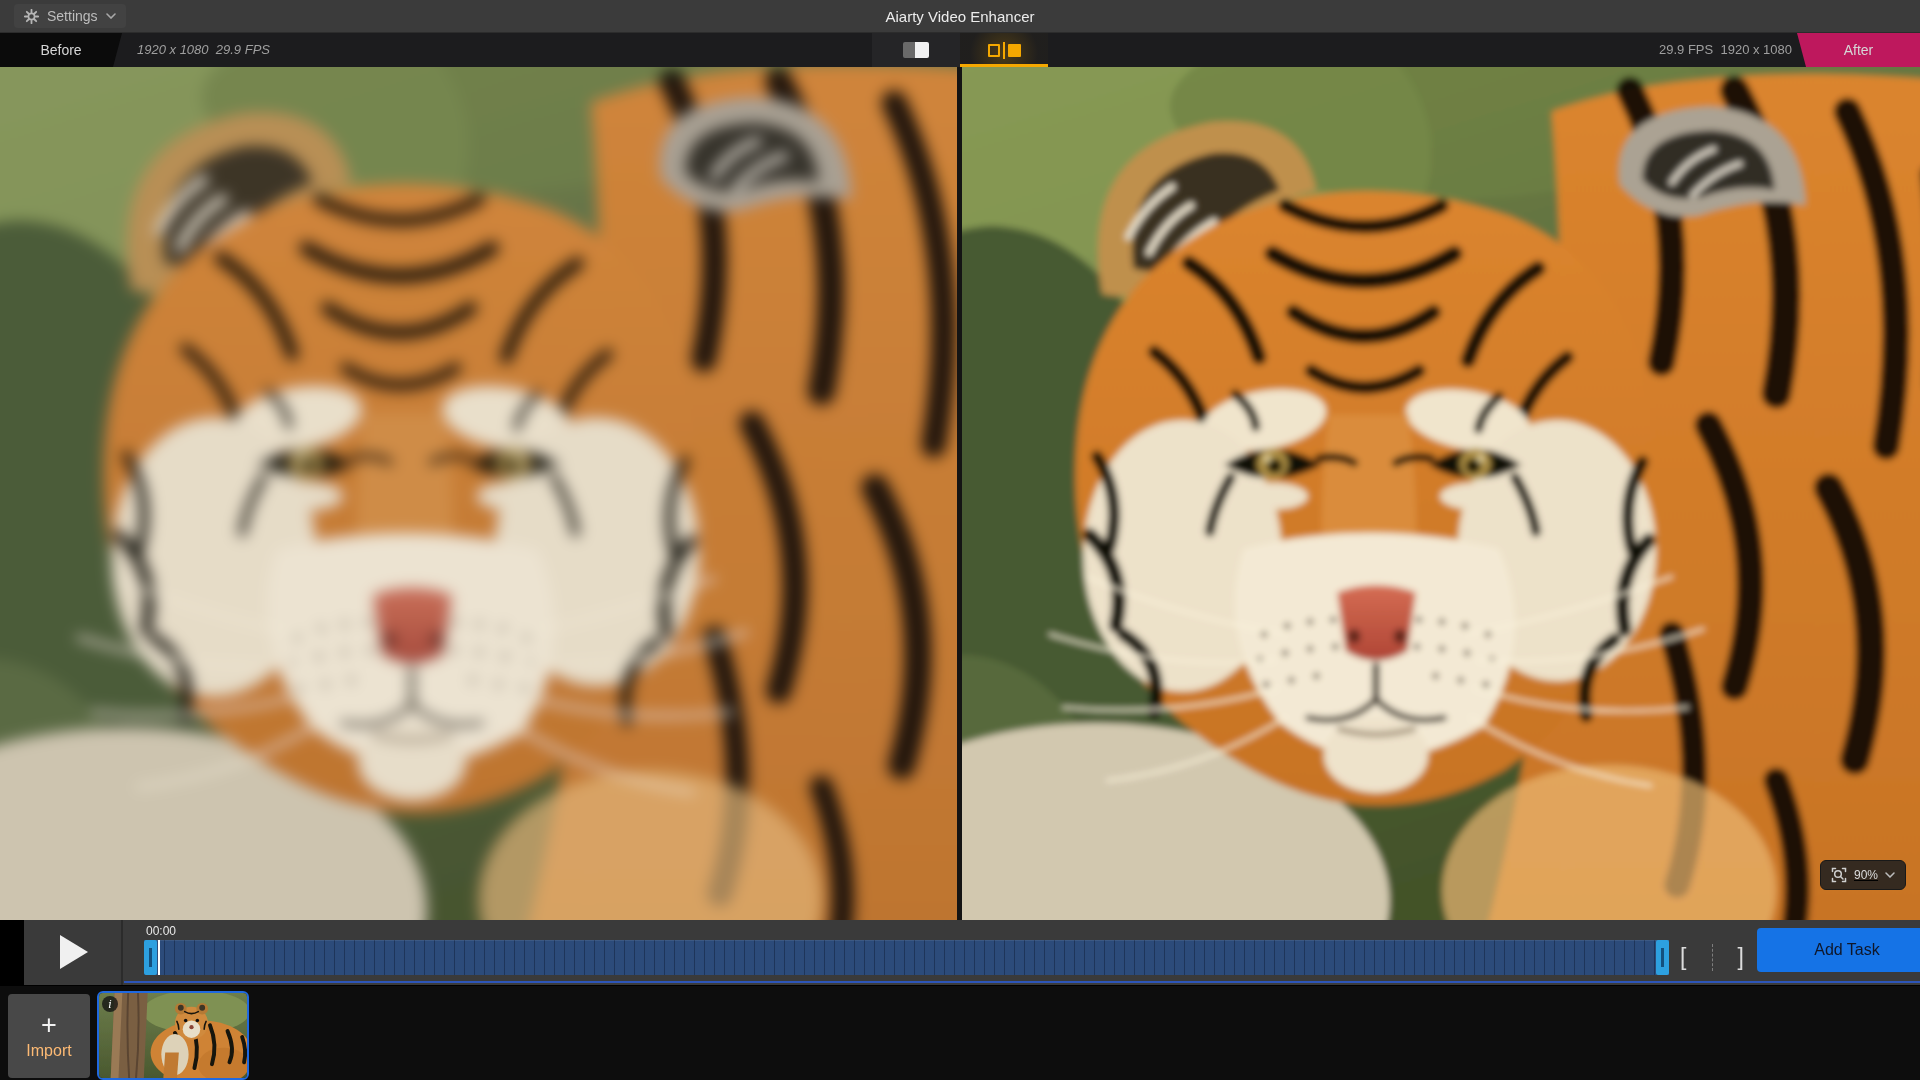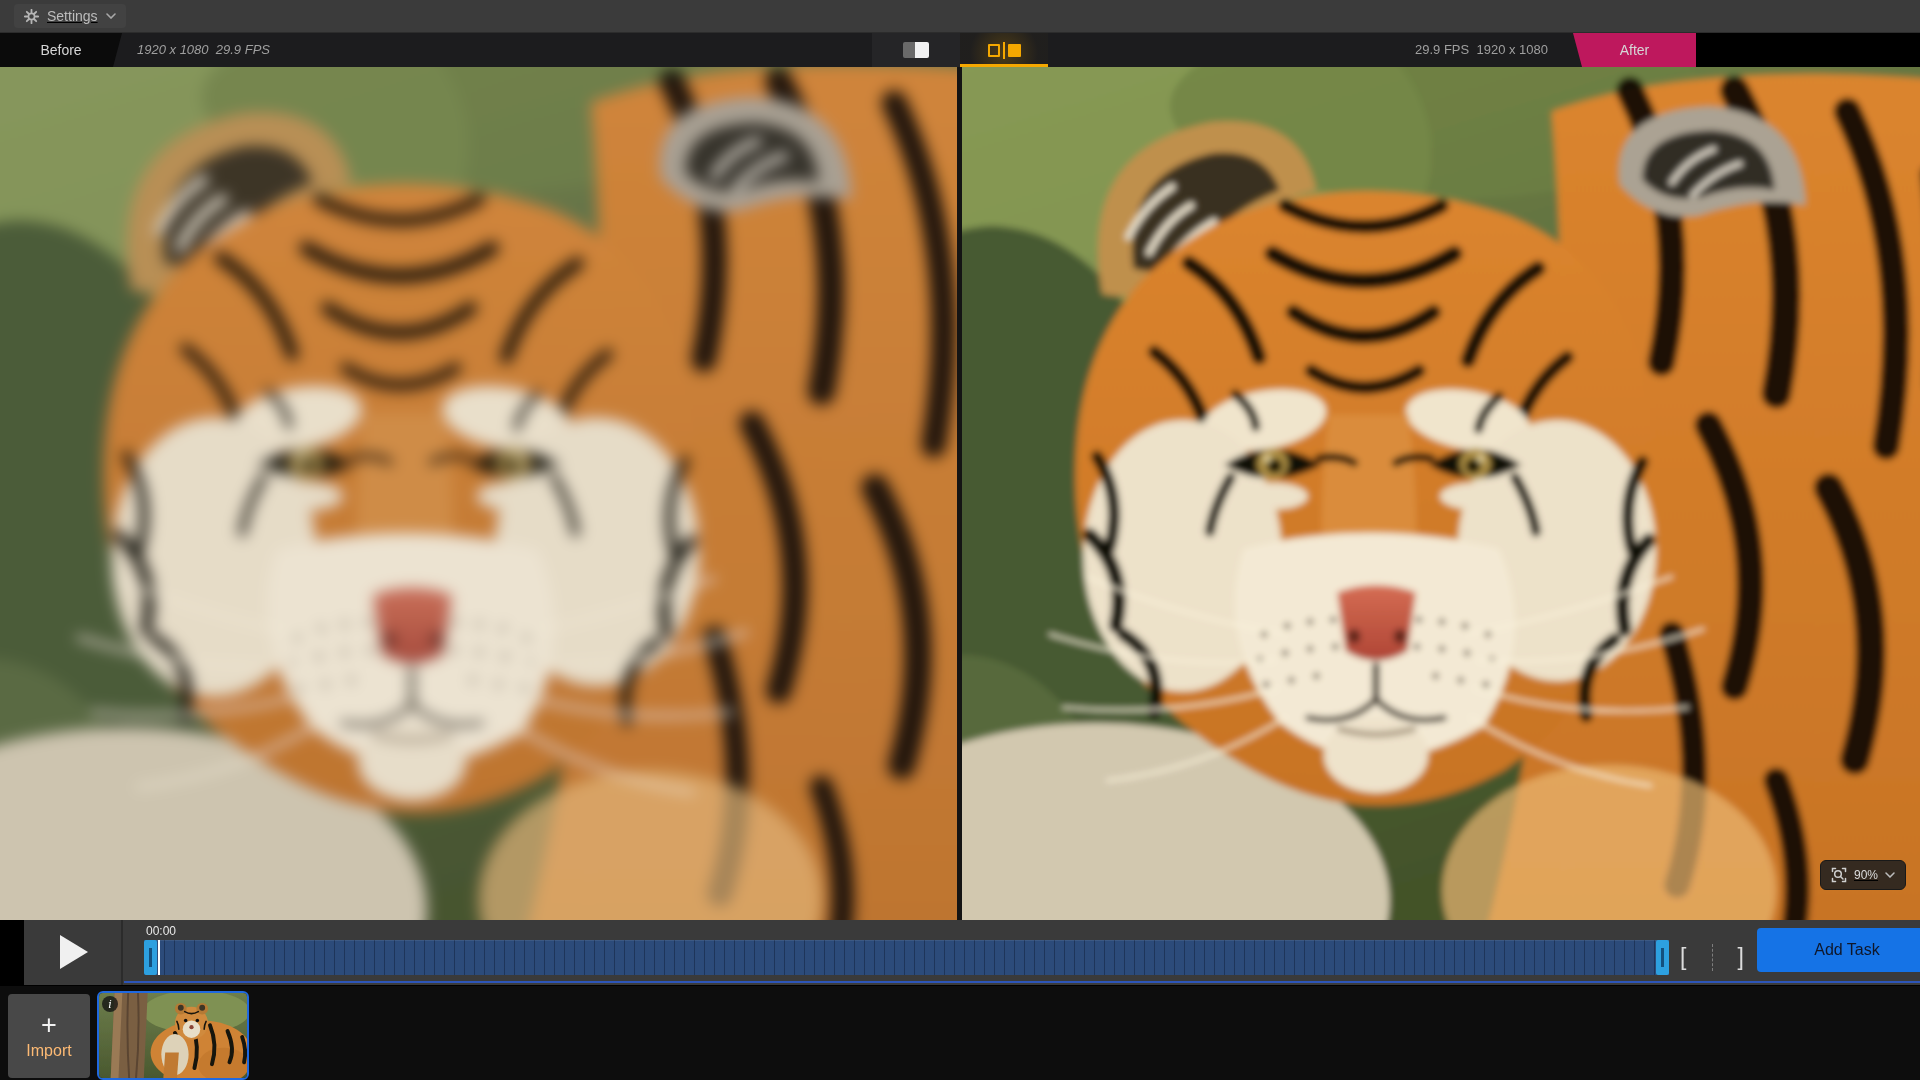--- a/index.html
+++ b/index.html
@@ -2,38 +2,38 @@
 <html><head>
 <meta charset="utf-8">
 <style>
   * { margin:0; padding:0; box-sizing:border-box; }
   html,body { width:1920px; height:1080px; overflow:hidden; background:#000;
               font-family:"Liberation Sans","DejaVu Sans",sans-serif; }
   .abs { position:absolute; }
 
   
   #topbar { left:0; top:0; width:1920px; height:33px; background:#3b3b3b;
-            border-bottom:1px solid #2c2c2c; display:flex; align-items:center;text-decoration:underline; }
+            border-bottom:1px solid #2c2c2c; display:flex; align-items:center; }
   #settings-group { display:flex; align-items:center; gap:8px; margin-left:14px;
                     padding:4px 10px; border-radius:4px; background:rgba(255,255,255,0.04);
                     cursor:pointer; }
   #settings-group span { color:#bdbdbd; font-size:14px; }
   #app-title { position:absolute; left:0; right:0; text-align:center; color:#ececec;
                font-size:15px; pointer-events:none; }
 
   
-  #compare-bar { left:0; top:33px; width:1696px; height:34px; background:#1c1c1e; }
+  #compare-bar { left:0; top:33px; width:1920px; height:34px; background:#1c1c1e; }
   .tab { height:34px; line-height:34px; text-align:center; color:#d6d6d6; font-size:14px; cursor:pointer; }
   #tab-before { left:0; top:0; width:122px; background:#0b0b0b;
                 clip-path:polygon(0 0,100% 0,calc(100% - 9px) 100%,0 100%); }
   #tab-after  { right:0; top:0; width:123px; background:#be185d;
                 clip-path:polygon(0 0,100% 0,100% 100%,9px 100%); }
   .res-info { top:0; height:34px; line-height:34px; color:#9f9f9f; font-size:13px; white-space:pre; }
   #before-info { left:137px;font-style:italic; }
-  #after-info  { right:148px; }
+  #after-info  { right:128px; }
   #view-toggles { left:872px; top:0; display:flex; height:34px; }
   .toggle { width:88px; height:34px; display:flex; align-items:center; justify-content:center;
             background:#252527; cursor:pointer; position:relative; }
   .icon-sbs { width:26px; height:16px; border-radius:2px;
               background:linear-gradient(to right,#6a6a6a 0 46%,#f2f2f2 46% 100%); }
   .toggle.active { background:radial-gradient(circle at 50% 60%, rgba(245,170,0,0.22), rgba(245,170,0,0.02) 70%); }
   .toggle.active::after { content:""; position:absolute; left:0; right:0; bottom:0; height:3px; background:#f5a800; }
   .icon-split { display:flex; align-items:center; }
   .icon-split .box-o { width:12px; height:13px; border:2.5px solid #f5a800; border-radius:1px; }
   .icon-split .bar   { width:2px; height:17px; background:#f5a800; margin:0 3px; }
@@ -302,20 +302,21 @@
         <line x1="2.8" y1="12.2" x2="4.5" y2="10.5"></line>
           <line x1="12.2" y1="12.2" x2="10.5" y2="10.5"></line>
       </g>
       <circle cx="7.5" cy="7.5" r="3.1" fill="none" stroke="#b5b5b5" stroke-width="1.7"></circle>
     </svg>
     <span>Settings</span>
     <svg width="10" height="6" viewBox="0 0 10 6">
       <polyline points="1,1 5,5 9,1" fill="none" stroke="#a8a8a8" stroke-width="1.6" stroke-linecap="round"></polyline>
     </svg>
   </div>
+  <div id="app-title">Aiarty Video Enhancer</div>
 </div>
 
 <div id="compare-bar" class="abs">
   <div id="tab-before" class="tab abs">Before</div>
   <div id="before-info" class="res-info abs">1920 x 1080  29.9 FPS</div>
 
   <div id="view-toggles" class="abs">
     <div class="toggle">
       <span class="icon-sbs"></span>
     </div>

